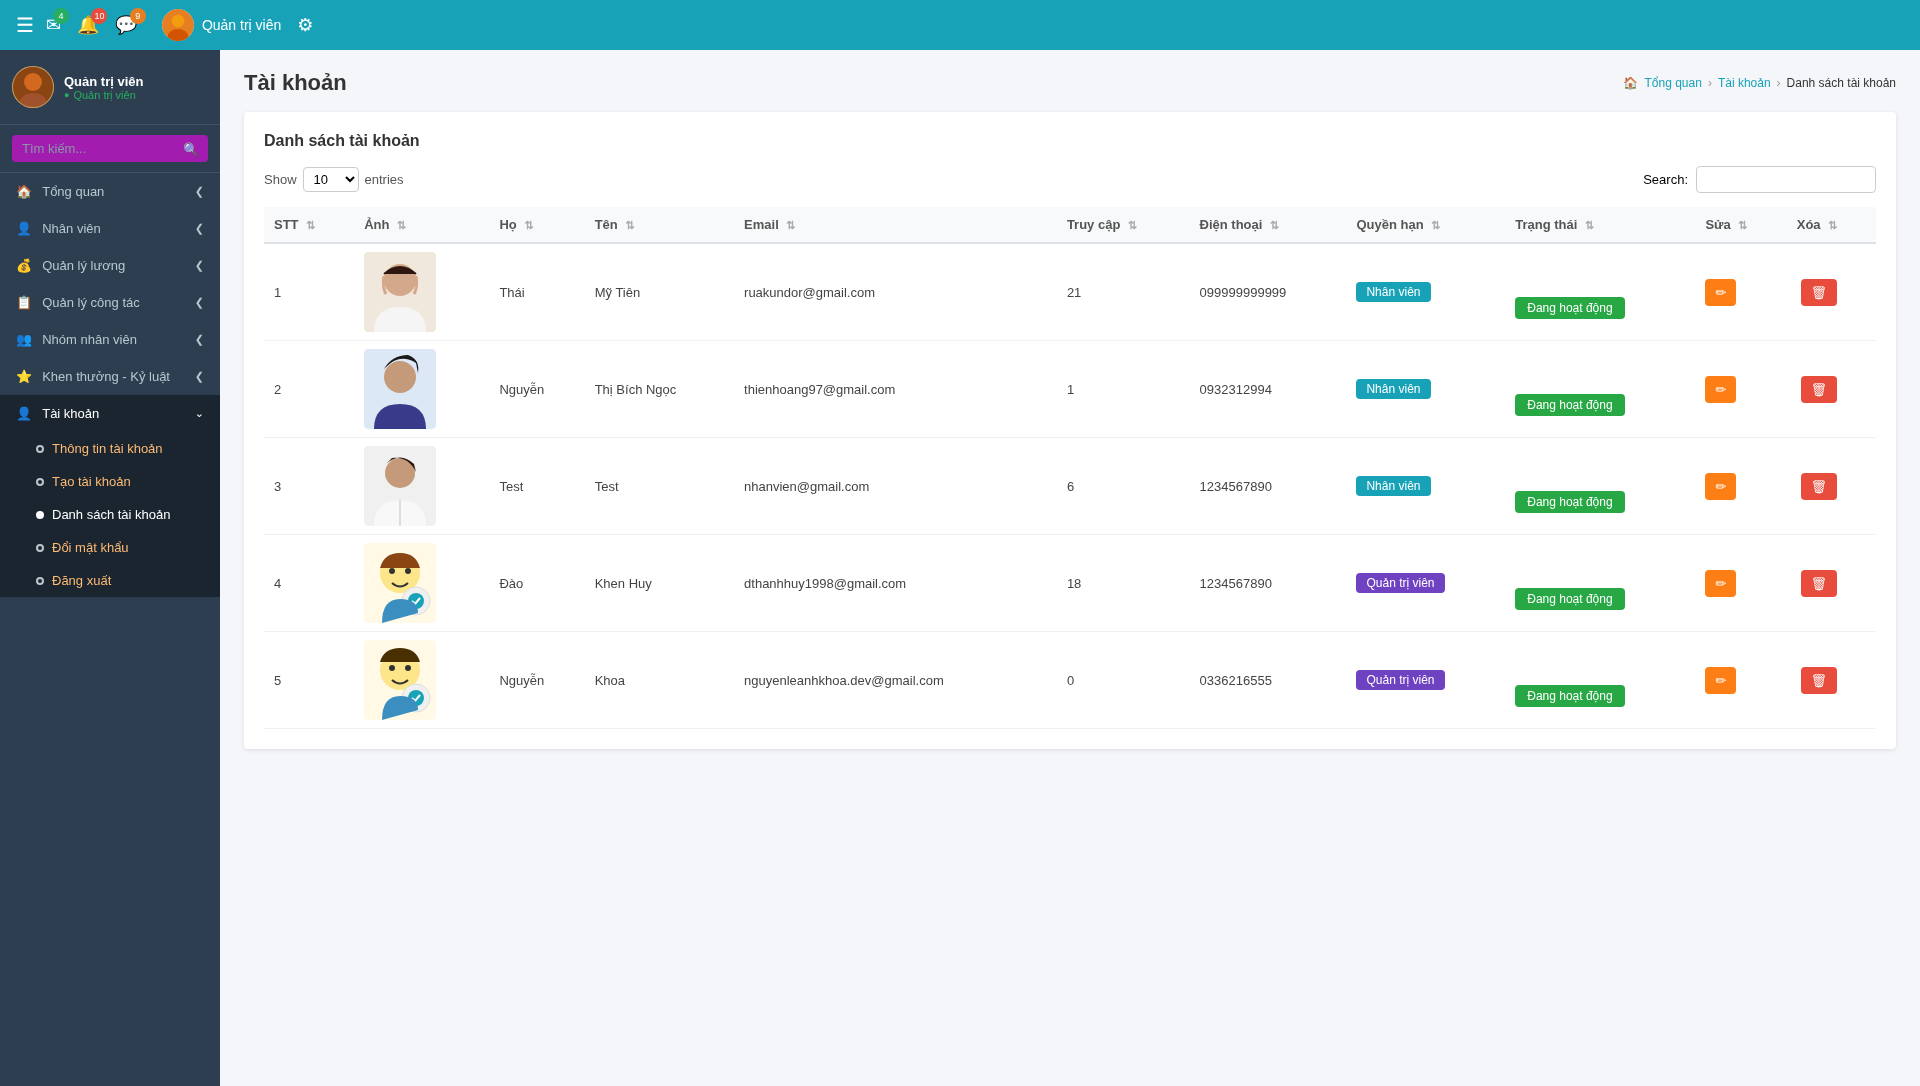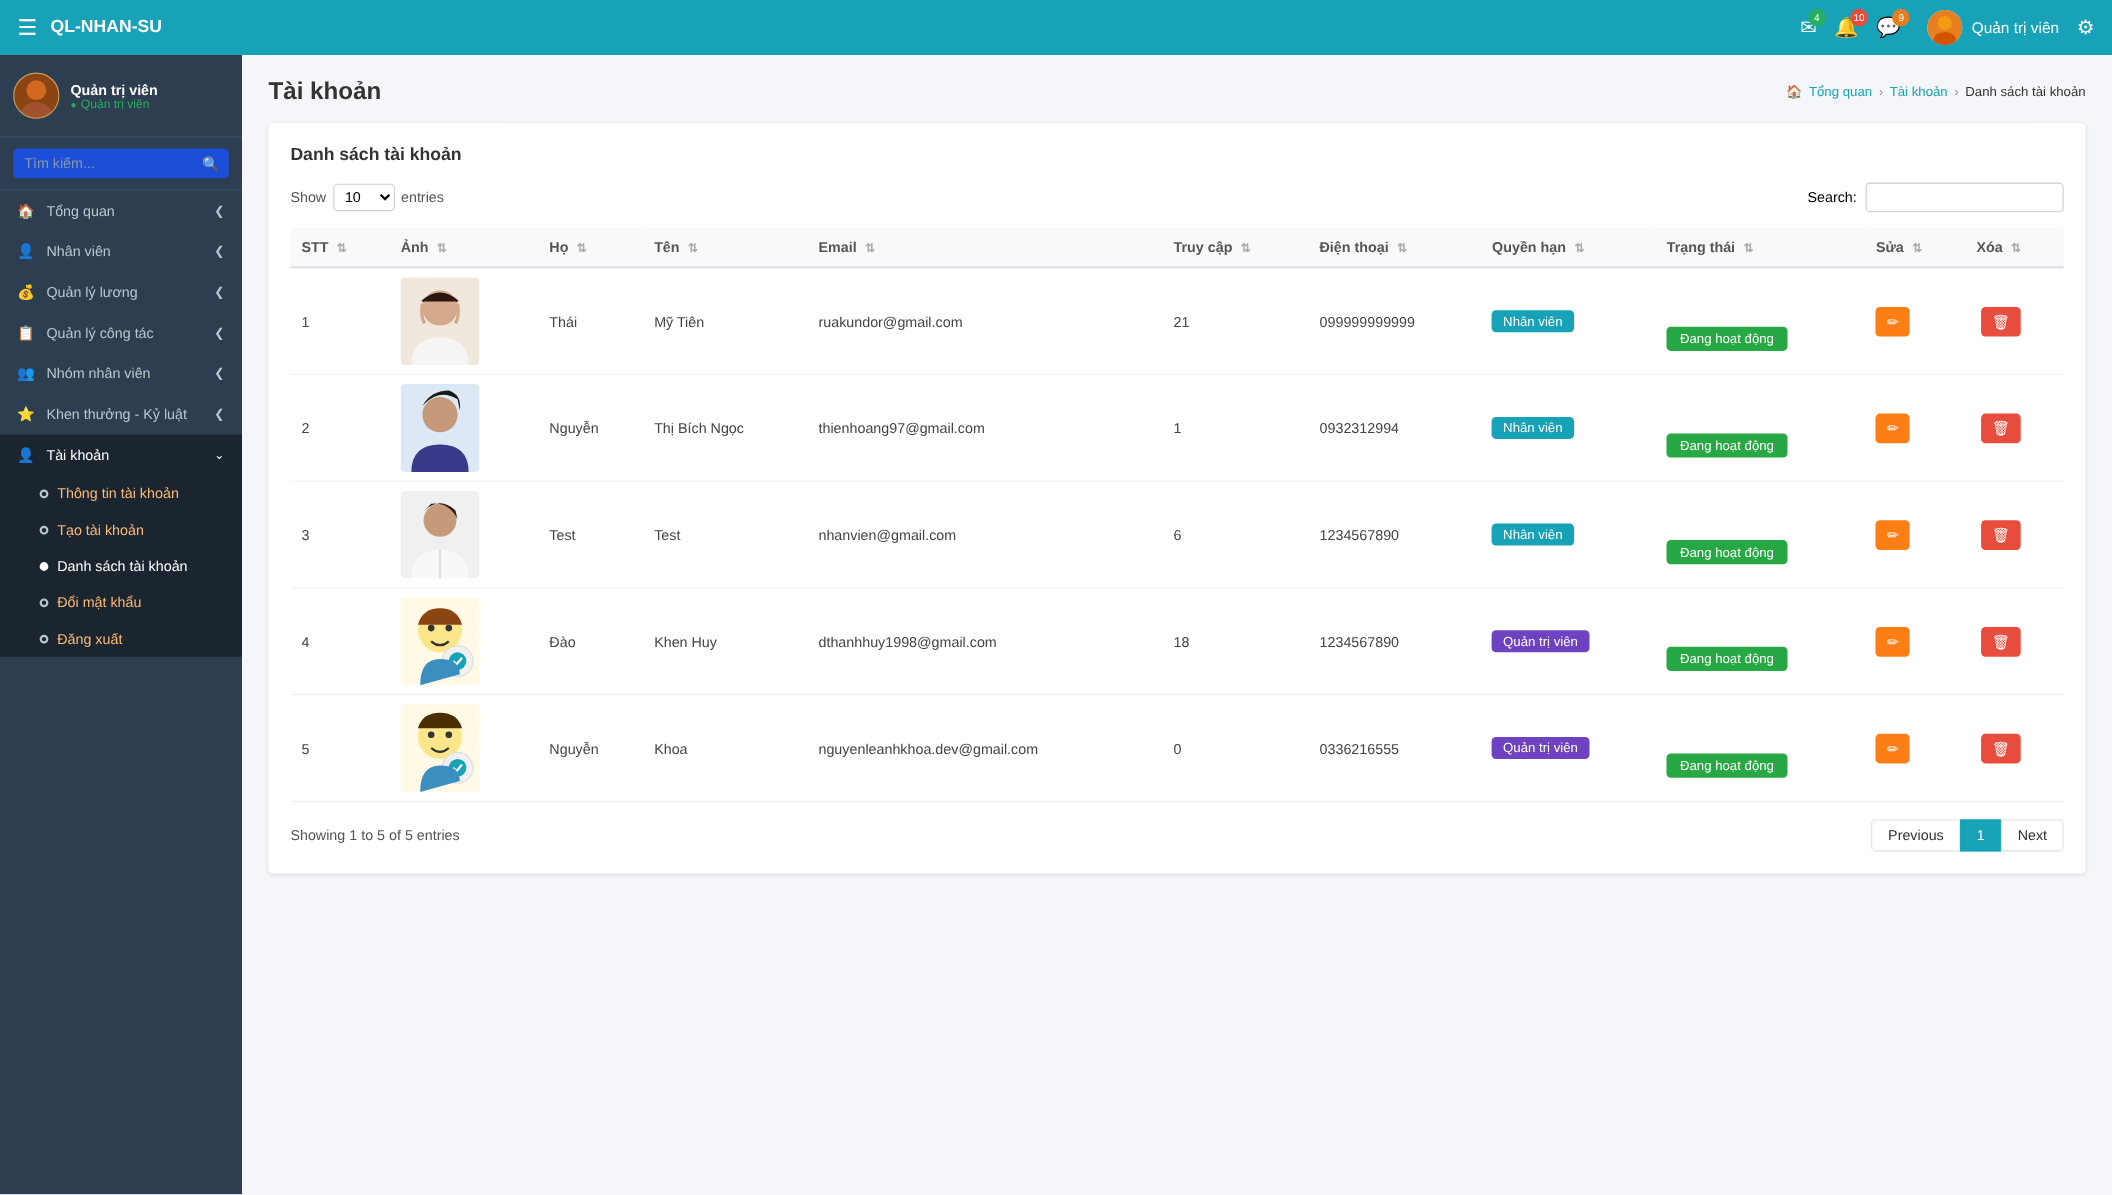--- a/index.html
+++ b/index.html
@@ -95,21 +95,21 @@
     .sidebar-user-info .name { color: white; font-weight: bold; font-size: 13px; }
     .sidebar-user-info .role { color: #27ae60; font-size: 11px; display: flex; align-items: center; gap: 4px; }
     .sidebar-user-info .role::before { content: '●'; color: #27ae60; font-size: 9px; }
 
     .sidebar-search {
       padding: 10px 12px;
       border-bottom: 1px solid #3d5168;
     }
     .sidebar-search input {
       width: 100%;
-      background: #1d4ed8;
+      background: #a21caf;
       border: none;
       border-radius: 4px;
       padding: 6px 30px 6px 10px;
       color: #ccc;
       font-size: 13px;
       outline: none;
     }
     .sidebar-search input::placeholder { color: #8899a6; }
     .search-wrap { position: relative; }
     .search-wrap .s-icon { position: absolute; right: 8px; top: 50%; transform: translateY(-50%); color: #8899a6; font-size: 13px; }
@@ -282,21 +282,20 @@
     .page-btn.active { background: #17a2b8; color: white; border-color: #17a2b8; }
 
     
     .nav-item.tai-khoan-active { background: #1a252f; color: white; }
   </style>
 </head>
 <body>
 
 <div class="top-navbar">
   <span class="hamburger">☰</span>
-  <span class="brand">QL-NHAN-SU</span>
   <div class="nav-icons">
     <div class="nav-icon-wrap">
       <span>✉</span>
       <span class="badge badge-green">4</span>
     </div>
     <div class="nav-icon-wrap">
       <span>🔔</span>
       <span class="badge">10</span>
     </div>
     <div class="nav-icon-wrap">
@@ -631,23 +630,15 @@
     <td>
       <button class="btn-edit">✏</button>
     </td>
     <td>
       <button class="btn-delete">🗑</button>
     </td>
   </tr>
           </tbody>
       </table>
 
-      <div class="table-footer">
-        <span>Showing 1 to 5 of 5 entries</span>
-        <div class="pagination">
-          <button class="page-btn">Previous</button>
-          <button class="page-btn active">1</button>
-          <button class="page-btn">Next</button>
-        </div>
-      </div>
     </div>
   </div>
 </div>
 
 </body></html>

